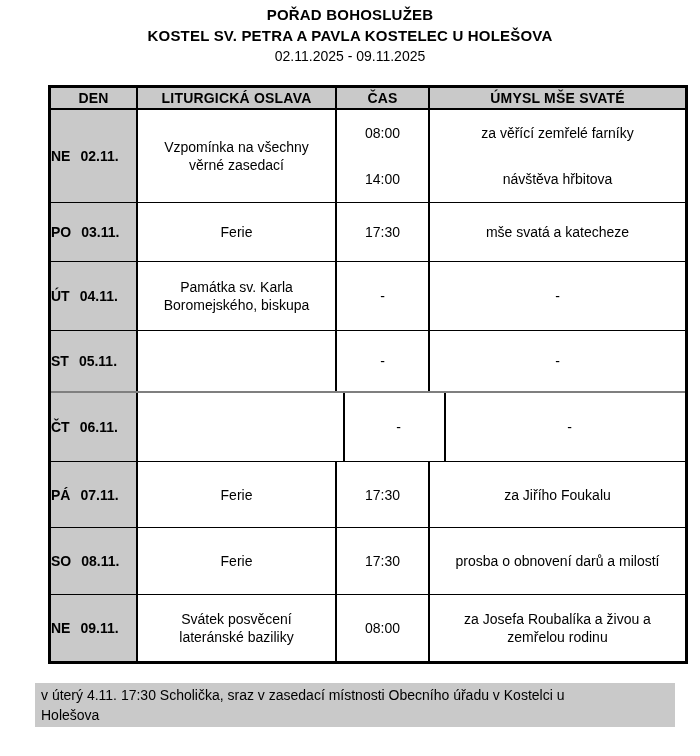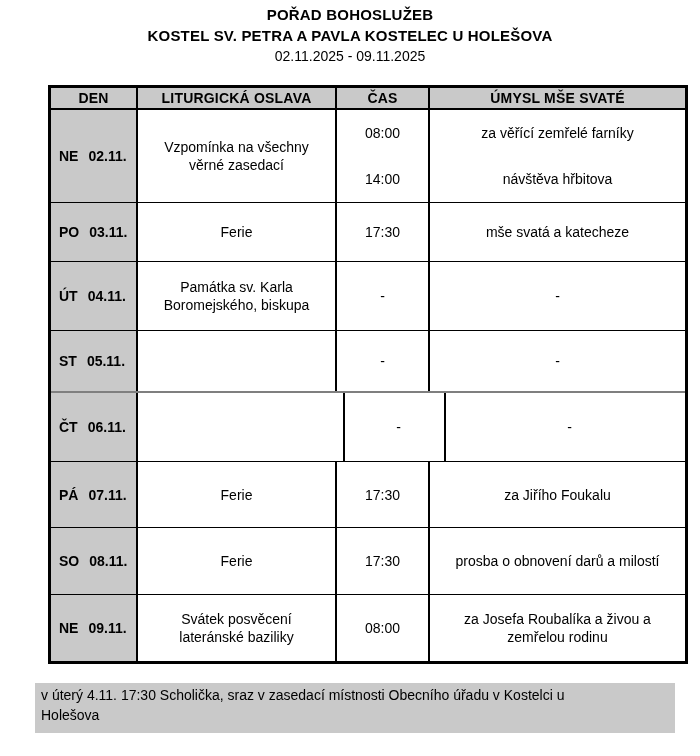--- a/index.html
+++ b/index.html
@@ -45,21 +45,21 @@
     background:#c9c9c9;
     font-weight:bold;
     display:flex; align-items:center; justify-content:center;
     letter-spacing:0.2px;
   }
 
   .day-cell {
     background:#c9c9c9;
     font-weight:bold;
     display:flex; align-items:center;
-    padding-left:8px; gap:10px;
+    padding-left:0; gap:10px;
     white-space:nowrap;
   }
 
   .center-cell {
     display:flex; align-items:center; justify-content:center;
     text-align:center; line-height:18px;
   }
   .feast-cell { padding:0 16px; }
   .intent-cell { padding:0 11px; }
 
@@ -70,21 +70,21 @@
     text-align:center; line-height:18px;
   }
   .stack.intent-cell > div { padding:0 24px; }
 
   
   .footer-note {
     width:640px; min-height:44px;
     margin:19px 0 0 35px;
     background:#c9c9c9;
     box-sizing:border-box;
-    padding:2px 56px 8px 6px;
+    padding:2px 56px 2px 6px;
     font-size:14px; line-height:20px;
   }
 </style>
 </head>
 <body>
 
 <div class="page">
 
   <div class="title-block">
     <div class="title-main">POŘAD BOHOSLUŽEB</div>

